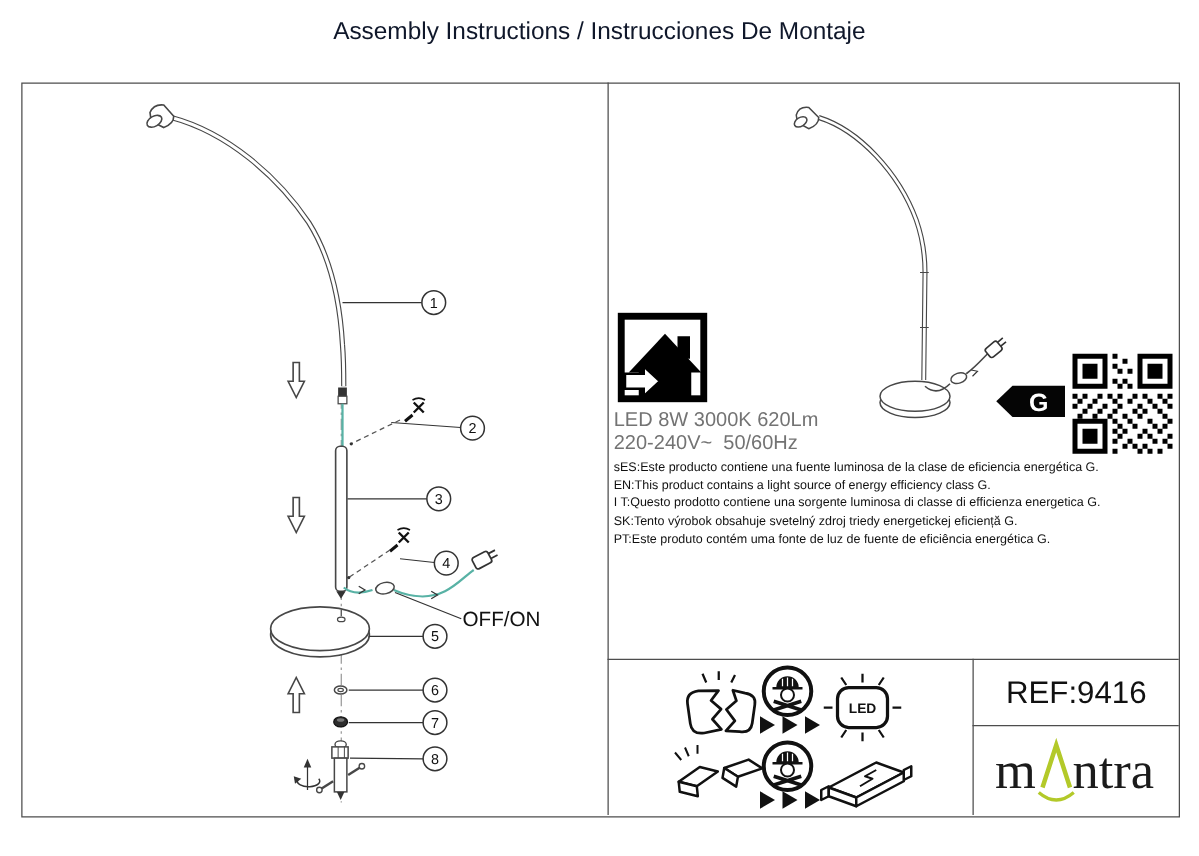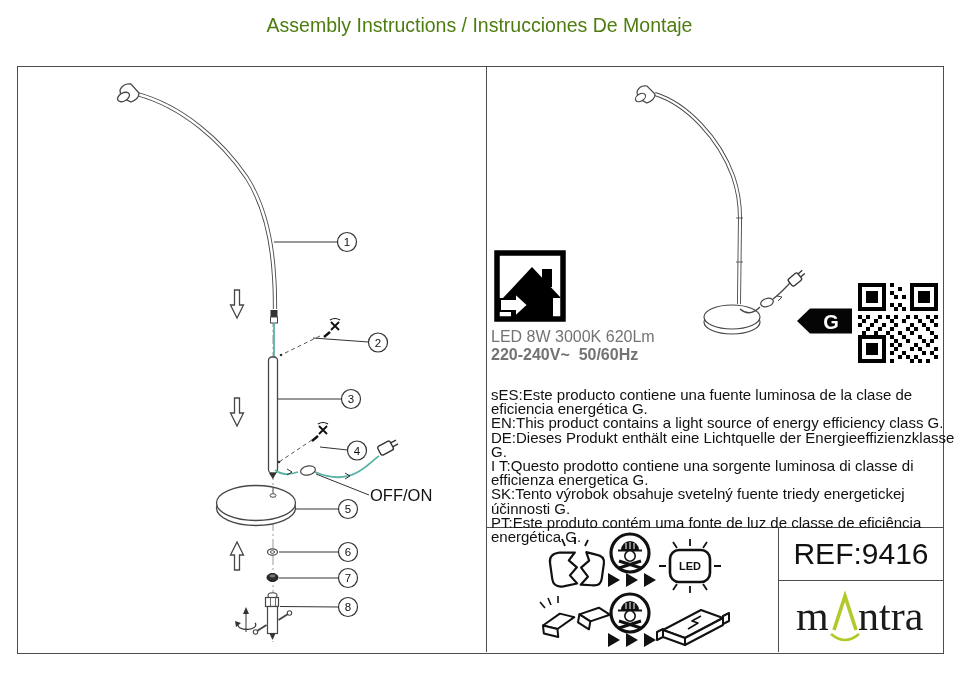--- a/index.html
+++ b/index.html
@@ -1,28 +1,28 @@
 <!DOCTYPE html>
 <html><head>
 <meta charset="utf-8">
 <style>
   html,body{margin:0;padding:0;background:#fff;}
   body{width:959px;height:685px;position:relative;overflow:hidden;
        font-family:"Liberation Sans","DejaVu Sans",sans-serif;color:#1a1a1a;}
   .title{position:absolute;top:14px;left:0;width:959px;text-align:center;
-         font-size:19.5px;color:#4d7c0f;}
+         font-size:19.5px;color:#0f172a;}
   .frame{position:absolute;left:17px;top:66px;width:925px;height:586px;
          border:1px solid #4d4d4d;}
   .vline,.hline{position:absolute;background:#4d4d4d;}
   svg{position:absolute;}
   .spec{position:absolute;left:491px;font-size:16px;white-space:pre;color:#737373;}
-  .langs{position:absolute;left:491px;top:368px;font-size:15px;line-height:14.2px;color:#111;margin-top:20px;}
+  .langs{position:absolute;left:491px;top:368px;font-size:10px;line-height:14.2px;color:#111;}
   .ref-cell{position:absolute;left:779px;top:528px;width:164px;height:52px;
             display:flex;align-items:center;justify-content:center;
-            font-size:30px;color:#111;}
+            font-size:25px;color:#111;}
   .brand-cell{position:absolute;left:779px;top:581px;width:164px;height:71px;
               display:flex;align-items:center;justify-content:center;}
   .serif{font-family:"Liberation Serif","DejaVu Serif",serif;}
 </style>
 </head>
 <body>
 
 <div class="title">Assembly Instructions / Instrucciones De Montaje</div>
 
 <div class="frame"></div>
@@ -210,28 +210,27 @@
         <rect x="60" y="8" width="12" height="12" fill="#000"></rect>
       <rect x="0" y="52" width="28" height="28" fill="#000"></rect>
         <rect x="4" y="56" width="20" height="20" fill="#fff"></rect>
         <rect x="8" y="60" width="12" height="12" fill="#000"></rect>
     </g>
     <path fill="#000" d="M32,0h4v4h-4z M40,4h4v4h-4z M32,8h4v4h-4z M36,12h4v4h-4z M44,12h4v4h-4z M32,20h4v4h-4z M40,20h4v4h-4z M36,24h4v4h-4z M44,24h4v4h-4z M0,32h4v4h-4z M8,32h4v4h-4z M20,32h4v4h-4z M28,32h4v4h-4z M36,32h4v4h-4z M48,32h4v4h-4z M56,32h4v4h-4z M68,32h4v4h-4z M76,32h4v4h-4z M4,36h4v4h-4z M16,36h4v4h-4z M32,36h4v4h-4z M44,36h4v4h-4z M60,36h4v4h-4z M72,36h4v4h-4z M0,40h4v4h-4z M12,40h4v4h-4z M24,40h4v4h-4z M36,40h4v4h-4z M52,40h4v4h-4z M64,40h4v4h-4z M76,40h4v4h-4z M8,44h4v4h-4z M20,44h4v4h-4z M32,44h4v4h-4z M48,44h4v4h-4z M56,44h4v4h-4z M68,44h4v4h-4z M4,48h4v4h-4z M16,48h4v4h-4z M28,48h4v4h-4z M40,48h4v4h-4z M52,48h4v4h-4z M72,48h4v4h-4z M32,52h4v4h-4z M44,52h4v4h-4z M60,52h4v4h-4z M76,52h4v4h-4z M36,56h4v4h-4z M48,56h4v4h-4z M64,56h4v4h-4z M72,56h4v4h-4z M32,60h4v4h-4z M40,60h4v4h-4z M56,60h4v4h-4z M68,60h4v4h-4z M36,64h4v4h-4z M52,64h4v4h-4z M60,64h4v4h-4z M76,64h4v4h-4z M32,68h4v4h-4z M44,68h4v4h-4z M64,68h4v4h-4z M72,68h4v4h-4z M40,72h4v4h-4z M48,72h4v4h-4z M56,72h4v4h-4z M76,72h4v4h-4z M32,76h4v4h-4z M52,76h4v4h-4z M60,76h4v4h-4z M68,76h4v4h-4z"></path>
   </g>
 </svg>
 
 <div class="spec" style="top:328px;">LED 8W 3000K 620Lm</div>
-<div class="spec" style="top:346px;font-weight:bold;">220-240V~  50/60Hz</div>
+<div class="spec" style="top:346px;">220-240V~  50/60Hz</div>
 <div class="langs">
   <div>sES:Este producto contiene una fuente luminosa de la clase de eficiencia energética G.</div>
   <div>EN:This product contains a light source of energy efficiency class G.</div>
-  <div>DE:Dieses Produkt enthält eine Lichtquelle der Energieeffizienzklasse G.</div>
   <div>I T:Questo prodotto contiene una sorgente luminosa di classe di efficienza energetica G.</div>
-  <div>SK:Tento výrobok obsahuje svetelný fuente triedy energetickej účinnosti G.</div>
-  <div>PT:Este produto contém uma fonte de luz de classe de eficiência energética G.</div>
+  <div>SK:Tento výrobok obsahuje svetelný zdroj triedy energetickej eficiență G.</div>
+  <div>PT:Este produto contém uma fonte de luz de fuente de eficiência energética G.</div>
 </div>
 
 <svg style="left:487px;top:528px;" width="291" height="124" viewBox="0 0 291 124">
 
   <g fill="#fff" stroke="#111" stroke-width="2.2" stroke-linejoin="round">
     <path d="M78,18 L75,11 M88,16 L88,9 M98,18 L101,12" stroke-width="1.8"></path>
     <path transform="rotate(-8 78 41)" d="M90,26 L74,24 Q64,24 64,33 L64,49 Q64,58 74,58 L88,57 L82,48 L90,41 L83,33 Z"></path>
     <path transform="rotate(8 104 41)" d="M97,25 L107,26 Q116,26 116,34 L116,49 Q116,57 107,57 L96,58 L102,49 L94,41 L101,33 Z"></path>
   </g>
   <g>

